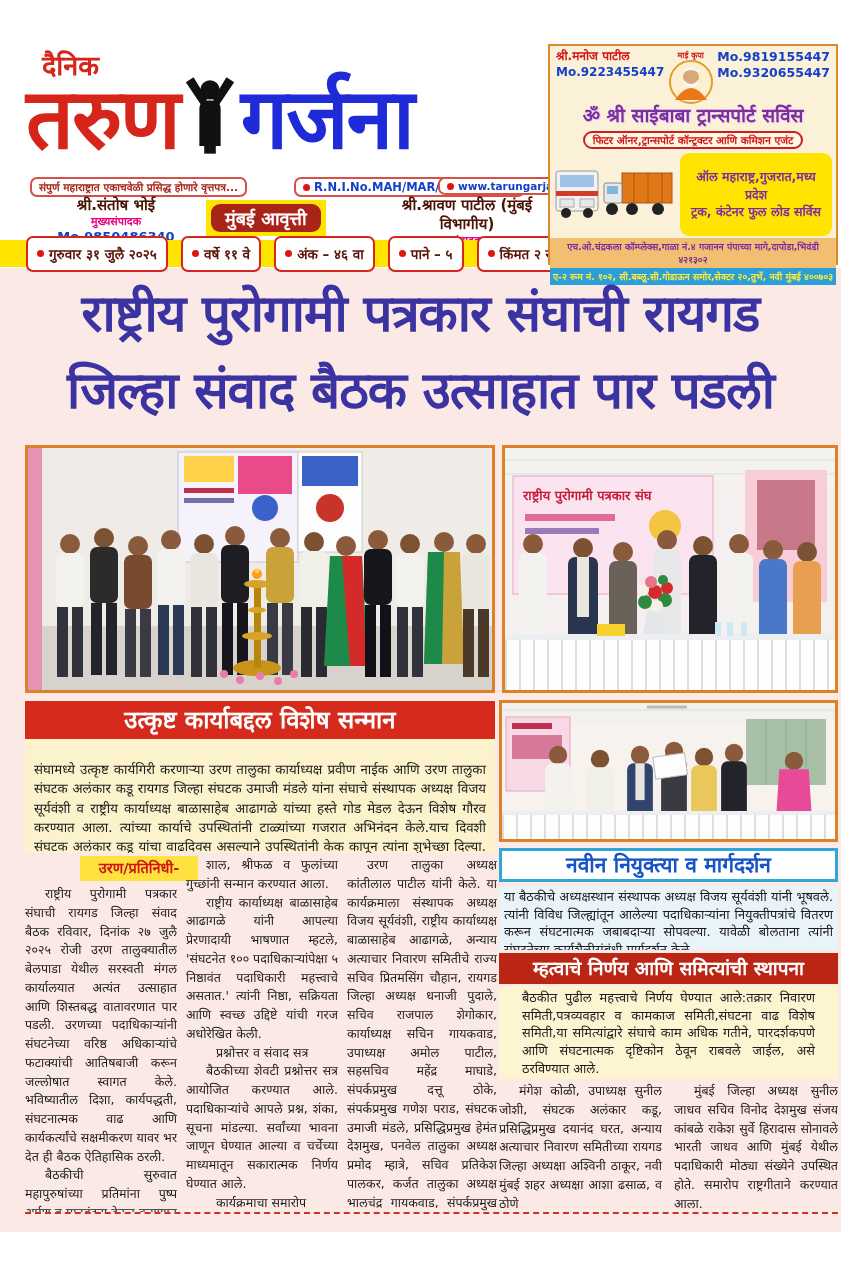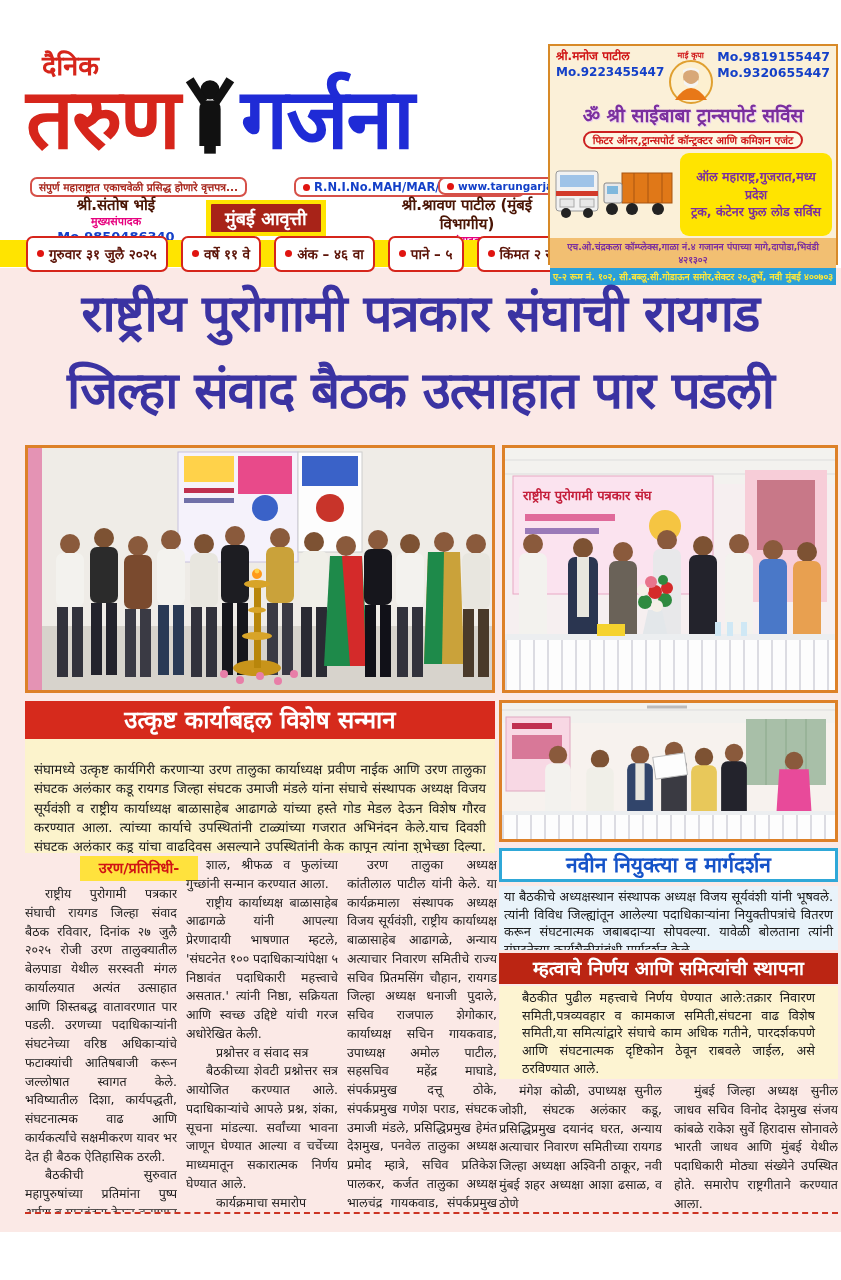--- a/index.html
+++ b/index.html
@@ -18,21 +18,21 @@
          font-weight:bold;white-space:nowrap;display:inline-flex;align-items:center;gap:4px}
   .dot::before{content:'';width:7px;height:7px;border-radius:50%;background:#e01410;flex:0 0 auto}
   .m-slogan{left:30px;top:177px;font-size:10.5px;color:#a8281e}
   .m-rni{left:294px;top:177px;font-size:11.5px;color:#1440c8}
   .m-web{left:438px;top:177px;font-size:10.5px;color:#1440c8}
   .person{top:196px;width:160px;text-align:center;line-height:1.25}
   .person .nm{font-size:15px;font-weight:bold;color:#4a1505}
   .person .rl{font-size:11px;font-weight:bold;color:#e6007e}
   .person .ph{font-size:13px;font-weight:bold;color:#1440c8}
   .edition-outer{left:206px;top:200px;background:#ffe400;padding:4px 5px}
-  .edition-inner{background:#a82318;border-radius:1px;padding:2px 14px;color:#fff;
+  .edition-inner{background:#a82318;border-radius:9px;padding:2px 14px;color:#fff;
                  font-size:18px;font-weight:bold}
   .infobar{left:0;top:240px;width:622px;height:27px;background:#ffe400;display:flex;
            align-items:center;gap:13px;padding-left:26px}
   .pill{display:inline-flex;align-items:center;gap:5px;background:#fff;border:2px solid #d6251b;
         border-radius:7px;padding:16px 9px;font-weight:bold;color:#5c1408;font-size:13.5px;height:21px;white-space:nowrap}
   .pill::before{content:'';width:7px;height:7px;border-radius:50%;background:#e01410}
 
   
   .ad{left:548px;top:44px;width:290px;height:221px;background:#fbf0d8;border:2px solid #d88a28;
       display:flex;flex-direction:column}

